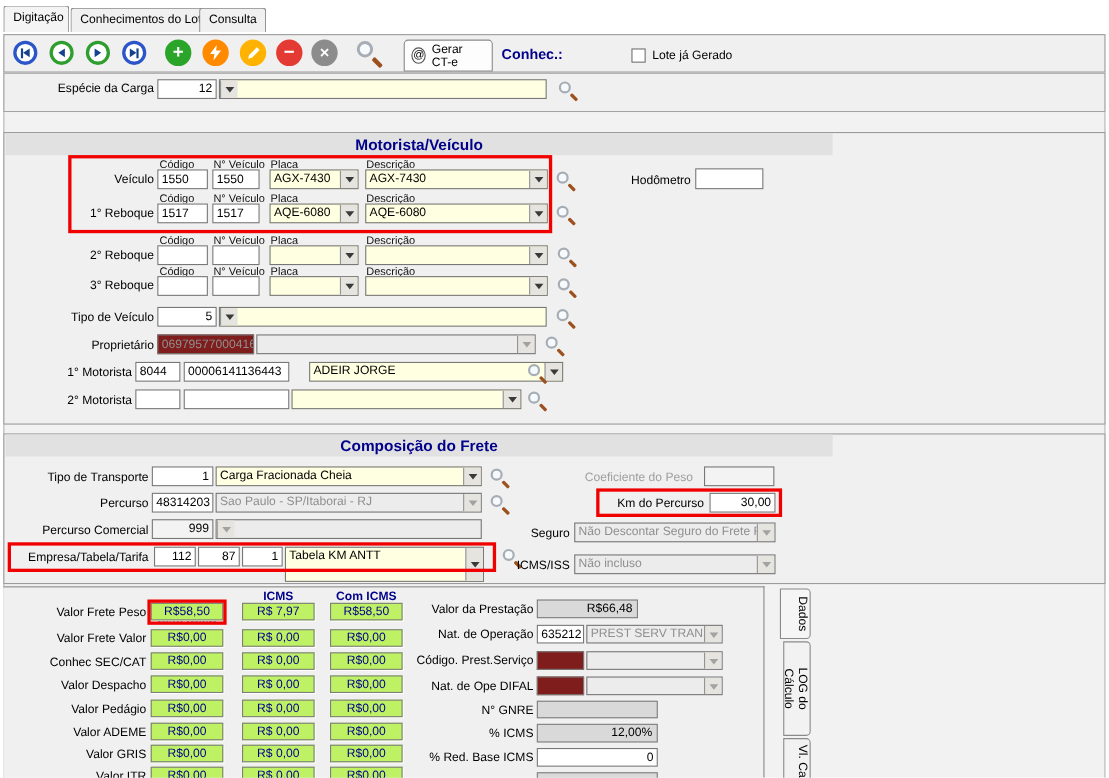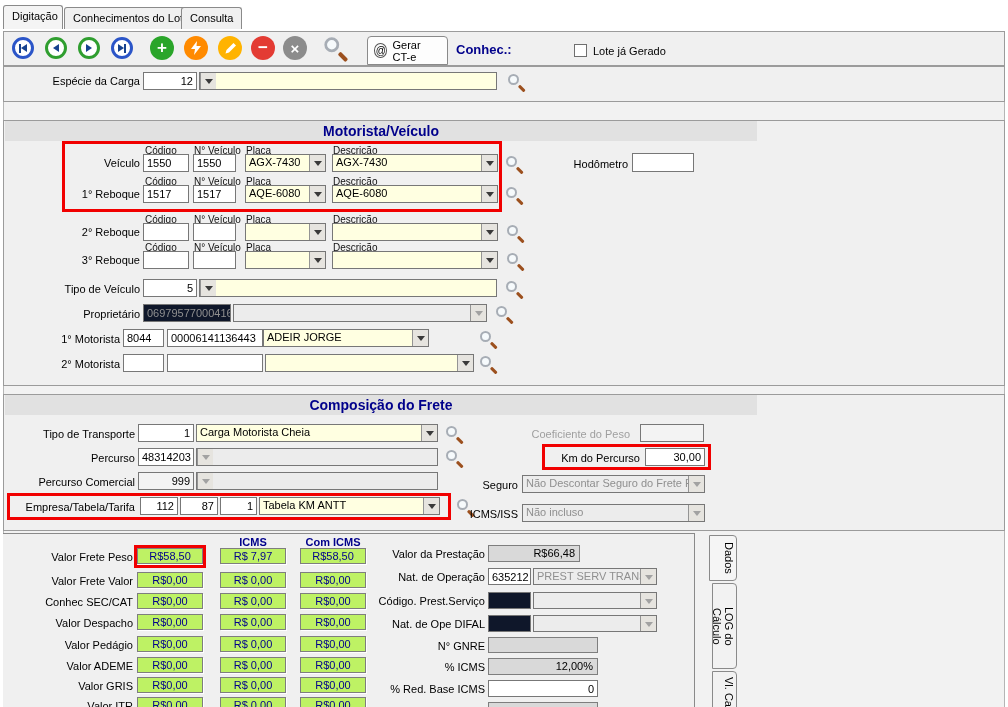--- a/index.html
+++ b/index.html
@@ -7,21 +7,21 @@
   body{position:relative;background:#fff;font-family:"Liberation Sans",sans-serif;font-size:11px;color:#000;overflow:hidden}
   .abs{position:absolute}
   .lbl{position:absolute;text-align:right;white-space:nowrap;line-height:13px}
   .panel{position:absolute;background:#f0f0f0;border:1px solid #9b9b9b}
   .band{position:absolute;background:#e1e1e1}
   .sec-title{position:absolute;width:752px;text-align:center;color:#00008B;font-weight:bold;font-size:14px}
   .tab{position:absolute;background:#f0f0f0;border:1px solid #8a8a8a;border-bottom:none;border-radius:3px 3px 0 0;text-align:center;line-height:21px;padding:0 8px;cursor:pointer}
   .tab.active{background:#f4f4f4;z-index:3}
   .inp{position:absolute;background:#fff;border:1px solid #777;font-size:11px;line-height:16px;padding:0 3px;white-space:nowrap;overflow:hidden}
   .inp.num{text-align:right}
-  .inp.dis{background:#0f172a;color:#8f8f8f}
+  .inp.dis{background:#7f1d1d;color:#8f8f8f}
   .inp.dim{background:#f3f3f3}
   .combo{position:absolute;border:1px solid #777;background:#ffffe1;display:flex;overflow:hidden}
   .combo .txt{flex:1;padding:1px 3px;overflow:hidden;white-space:nowrap;line-height:13px}
   .combo .btn{width:16px;background:#e6e4df;border-left:1px solid #949494;display:flex;align-items:center;justify-content:center;flex:none;cursor:pointer}
   .combo .btn::after{content:'';border:4px solid transparent;border-top:5px solid #3a3a3a;margin-top:5px}
   .combo.dis{background:#ececec;color:#8f8f8f}
   .combo.dis .btn::after{border-top-color:#a2a2a2}
   .vbox{position:absolute;background:#bef264;border:1px solid #7e7e7e;color:#00008B;text-align:center;padding:0 4px;line-height:14px;box-shadow:1px 1px 0 #fff}
   .gbox{position:absolute;background:#d9d9d9;border:1px solid #7e7e7e;color:#000;text-align:right;padding:0 4px;line-height:15px}
   .colhead{position:absolute;color:#00008B;font-weight:bold;text-align:center;width:66px}
@@ -203,21 +203,21 @@
     <span class="btn"></span>
   </div>
 <span class="mag" style="left:495px;top:305px">
     <i class="g"></i>
     <i class="h"></i>
   </span>
 
 <span class="lbl" style="left:20px;top:333px;width:100px">1° Motorista</span>
 <span class="inp" style="left:123px;top:329px;width:41px;height:18px">8044</span>
 <span class="inp" style="left:167px;top:329px;width:96px;height:18px">00006141136443</span>
-<div class="combo" style="left:263px;top:329px;width:166px;height:18px">
+<div class="combo" style="left:281px;top:329px;width:231px;height:18px">
     <span class="txt">ADEIR JORGE</span>
     <span class="btn"></span>
   </div>
 <span class="mag" style="left:479px;top:330px">
     <i class="g"></i>
     <i class="h"></i>
   </span>
 
 <span class="lbl" style="left:20px;top:358px;width:100px">2° Motorista</span>
 <span class="inp" style="left:123px;top:354px;width:41px;height:18px"></span>
@@ -231,49 +231,50 @@
     <i class="h"></i>
   </span>
 
 <div class="panel" style="left:3px;top:394px;width:1002px;height:137px"></div>
 <div class="band" style="left:5px;top:395px;width:752px;height:20px"></div>
 <div class="sec-title" style="left:5px;top:397px">Composição do Frete</div>
 
 <span class="lbl" style="left:10px;top:428px;width:125px">Tipo de Transporte</span>
 <span class="inp num" style="left:138px;top:424px;width:56px;height:18px">1</span>
 <div class="combo" style="left:196px;top:424px;width:242px;height:18px">
-    <span class="txt">Carga Motorista Cheia</span>
+    <span class="txt">Carga Fracionada Cheia</span>
     <span class="btn"></span>
   </div>
 <span class="mag" style="left:445px;top:425px">
     <i class="g"></i>
     <i class="h"></i>
   </span>
 
 <span class="lbl" style="left:10px;top:452px;width:125px">Percurso</span>
 <span class="inp num" style="left:138px;top:448px;width:56px;height:18px;text-align:left">48314203</span>
 <div class="combo dis" style="left:196px;top:448px;width:242px;height:18px">
+    <span class="txt">Sao Paulo - SP/Itaborai - RJ</span>
     <span class="btn"></span>
   </div>
 <span class="mag" style="left:445px;top:449px">
     <i class="g"></i>
     <i class="h"></i>
   </span>
 
 <span class="lbl" style="left:10px;top:476px;width:125px">Percurso Comercial</span>
 <span class="inp num dim" style="left:138px;top:472px;width:56px;height:18px">999</span>
 <div class="combo dis" style="left:196px;top:472px;width:242px;height:18px">
     <span class="btn"></span>
   </div>
 
 <span class="lbl" style="left:5px;top:501px;width:130px">Empresa/Tabela/Tarifa</span>
 <span class="inp num" style="left:140px;top:497px;width:38px;height:18px">112</span>
 <span class="inp num" style="left:180px;top:497px;width:38px;height:18px">87</span>
 <span class="inp num" style="left:220px;top:497px;width:37px;height:18px">1</span>
-<div class="combo" style="left:259px;top:497px;width:181px;height:18px">
+<div class="combo" style="left:259px;top:497px;width:181px;height:32px">
     <span class="txt">Tabela KM ANTT</span>
     <span class="btn"></span>
   </div>
 <span class="mag" style="left:456px;top:498px">
     <i class="g"></i>
     <i class="h"></i>
   </span>
 
 <span class="lbl" style="left:520px;top:428px;width:110px;color:#9f9f9f">Coeficiente do Peso</span>
 <span class="inp dim" style="left:640px;top:424px;width:64px;height:18px"></span>

